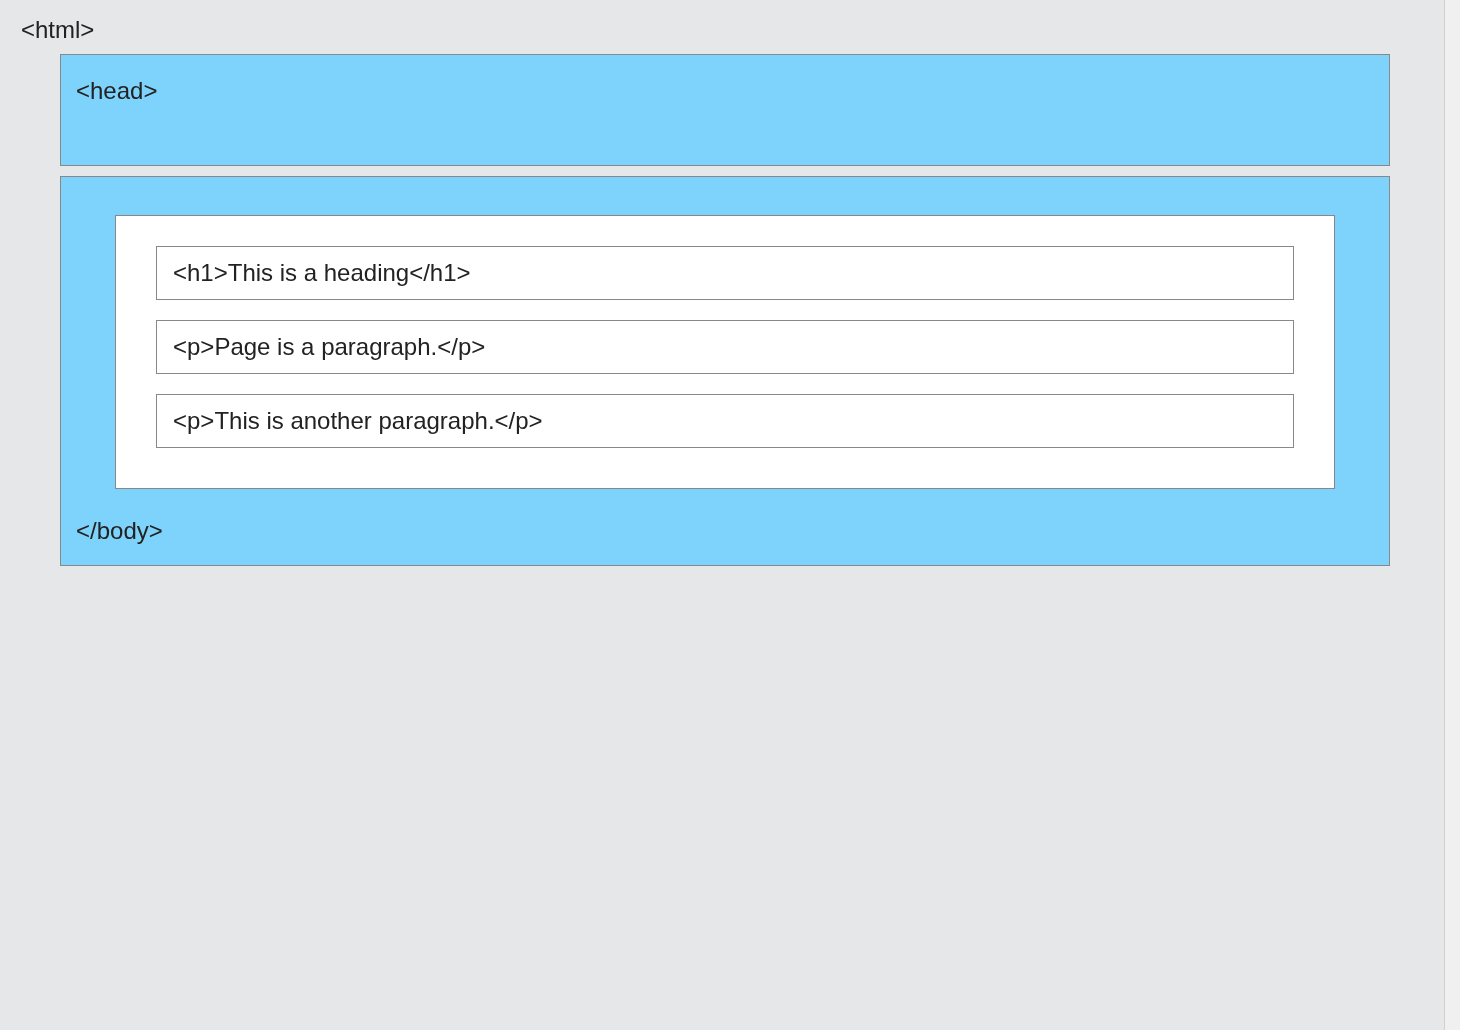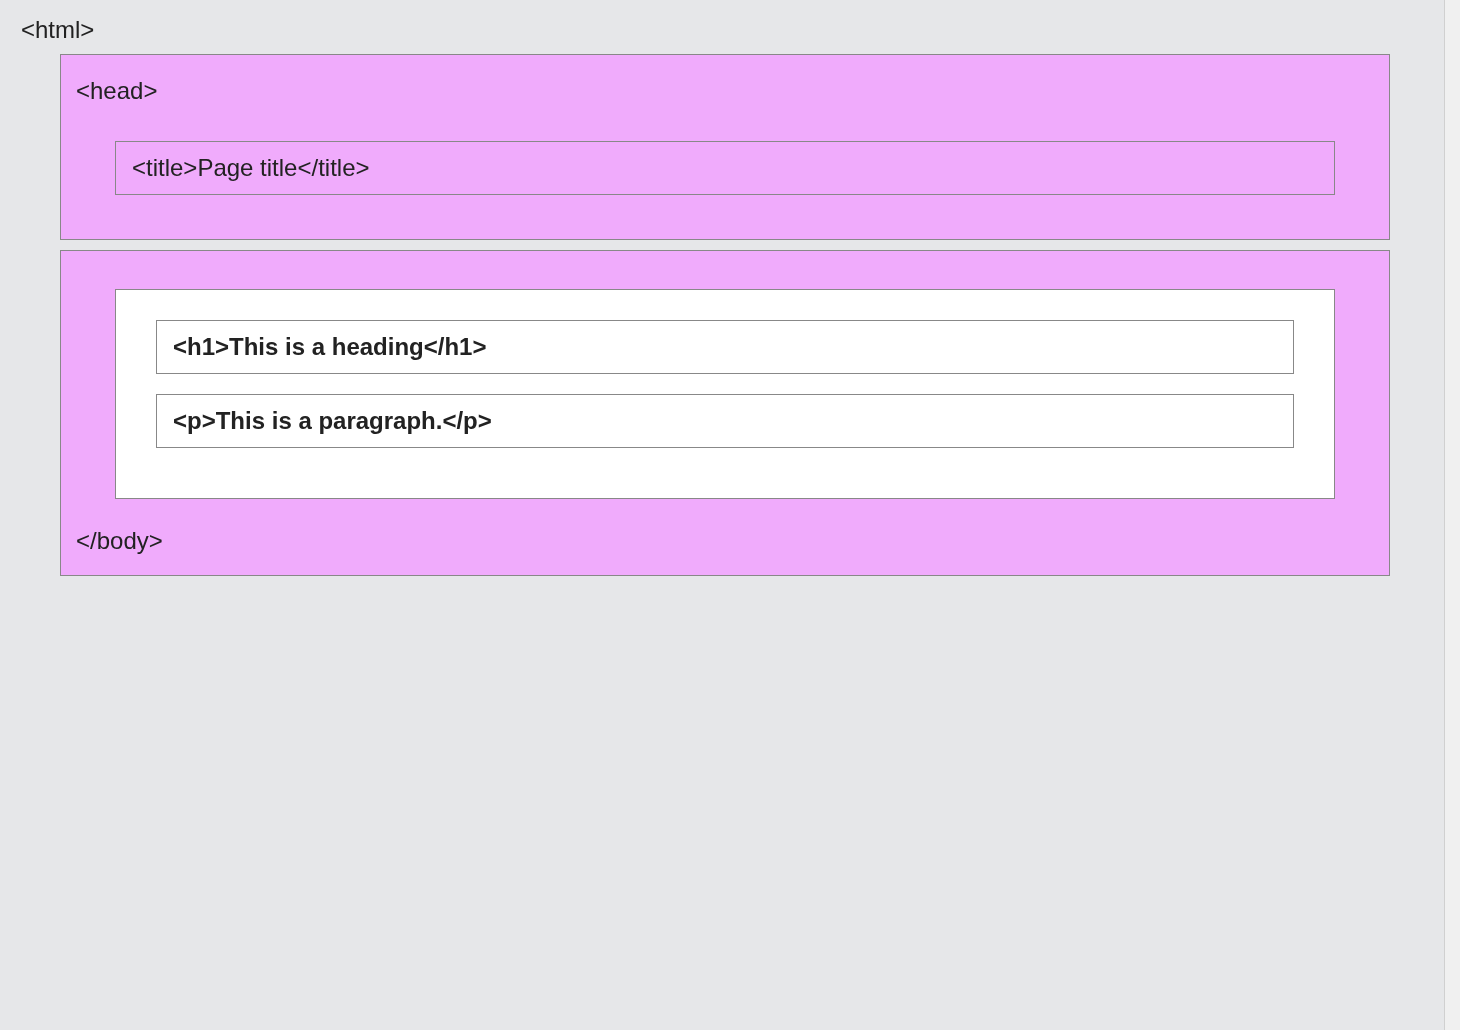--- a/index.html
+++ b/index.html
@@ -29,21 +29,21 @@
     .outer {
       padding: 10px 30px 10px 20px;
       color: #222;
     }
     .box {
       border: 1px solid #888;
       padding: 16px 14px 14px 14px;
       margin: 10px 0;
     }
     .gray-box {
-      background: #f0abfc;
+      background: #7dd3fc;
     }
     .white-box {
       background: #ffffff;
     }
     .inner-container {
       padding: 0 40px;
     }
     .inner-container-white {
       padding: 20px 40px 30px 40px;
     }
@@ -54,52 +54,49 @@
       margin: 6px 1px;
     }
     .spacer {
       height: 20px;
     }
     .spacer-sm {
       height: 12px;
     }
     .mb {
       margin-bottom: 20px;
-      font-weight: bold;
     }
   </style>
 </head>
 <body>
 
 <div class="scroll-track"></div>
 
 <div class="outer">
   <div class="tag-text">&lt;html&gt;</div>
 
   <div class="inner-container">
     <div class="box gray-box">
       <div class="tag-text">&lt;head&gt;</div>
       <div class="spacer"></div>
-      <div class="inner-container">
-        <div class="box gray-box inner-box-narrow">
-          <span>&lt;title&gt;</span><span>Page title</span><span>&lt;/title&gt;</span>
-        </div>
-      </div>
       <div class="spacer"></div>
     </div>
 
     <div class="box gray-box">
       <div class="spacer-sm"></div>
       <div class="inner-container">
         <div class="box white-box inner-container-white">
           <div class="box white-box inner-box-narrow mb">
             <span>&lt;h1&gt;</span><span>This is a heading</span><span>&lt;/h1&gt;</span>
           </div>
           <div class="box white-box inner-box-narrow mb">
-            <span>&lt;p&gt;</span><span>This is a paragraph.</span><span>&lt;/p&gt;</span>
+            <span>&lt;p&gt;</span><span>Page is a paragraph.</span><span>&lt;/p&gt;</span>
+          </div>
+          <div class="box white-box inner-box-narrow">
+            <span>&lt;p&gt;</span><span>This is another paragraph.</span><span>&lt;/p&gt;</span>
           </div>
         </div>
       </div>
       <div class="spacer-sm"></div>
       <div class="tag-text">&lt;/body&gt;</div>
     </div>
   </div>
 
 </div>
 

